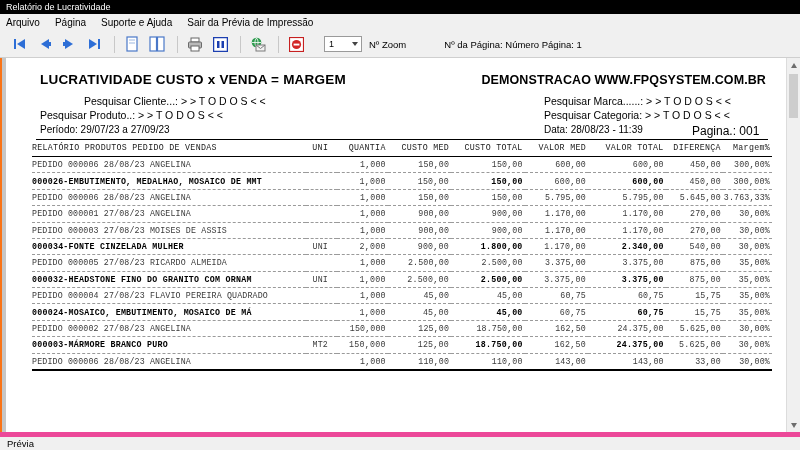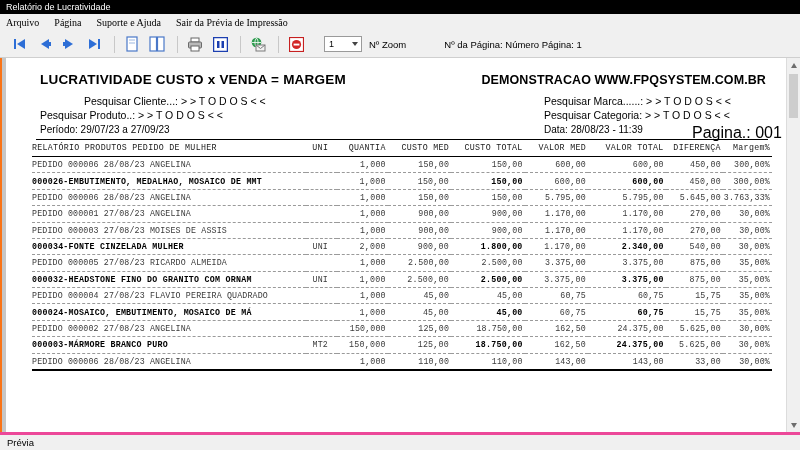--- a/index.html
+++ b/index.html
@@ -14,21 +14,21 @@
   
   .titlebar {
     height: 14px; background: #000000; color: #ffffff;
     font-size: 9px; line-height: 14px; padding-left: 6px;
     white-space: nowrap; overflow: hidden;
   }
 
   
   .menubar {
     height: 17px; background: #f0f0f0; display: flex; align-items: center;
-    padding-left: 6px; font-size: 10px; color: #000; font-family: Liberation Serif, serif;
+    padding-left: 6px; font-size: 10px; color: #000;
   }
   .menu-item { padding: 0 9px 0 0; margin-right: 6px; white-space: nowrap; cursor: default; }
 
   
   .toolbar {
     height: 27px; background: #f0f0f0; display: flex; align-items: center;
     padding-left: 8px; border-bottom: 1px solid #cfcfcf; gap: 0px;
   }
   .tb-btn {
     width: 22px; height: 21px; display: flex; align-items: center; justify-content: center;
@@ -74,21 +74,21 @@
     position: absolute; right: 6px; top: 5px; color: #000;
   }
   .hl { position: absolute; left: 0; right: 0; font-size: 10.5px; color: #000; white-space: nowrap; }
   .hl.l1 { left: 8px; top: 27px; margin-left: 44px; }
   .hl.l2 { left: 8px; top: 41px; }
   .hl.l3 { left: 8px; top: 56px; font-size: 10px; }
   .hr { position: absolute; font-size: 10.5px; color: #000; white-space: nowrap; }
   .hr.r1 { left: 512px; top: 27px; }
   .hr.r2 { left: 512px; top: 41px; }
   .hr.r3 { left: 512px; top: 56px; font-size: 10px; }
-  .hr.r4 { left: 660px; top: 56px; font-size: 16px; text-align: right; }
+  .hr.r4 { left: 660px; top: 56px; font-size: 12px; text-align: right; }
   .rule {
     position: absolute; left: 4px; right: 4px; top: 71px;
     border-top: 1px solid #000;
   }
 
   
   table.grid {
     width: 100%; border-collapse: collapse;
     font-family: "Liberation Mono", monospace;
     font-size: 8.3px; color: #1a1a1a;
@@ -135,21 +135,21 @@
   }
   .sb-arrow .tri-dn {
     border-left: 3.5px solid transparent; border-right: 3.5px solid transparent;
     border-top: 5px solid #6d6d6d;
   }
   .sb-thumb { width: 9px; height: 44px; background: #cdcdcd; margin-top: 2px; }
   .sb-track { flex: 1; }
 
   
   .statusbar {
-    height: 18px; background: #f0f0f0; border-top: 3px solid #ec4899;
+    height: 18px; background: #f0f0f0; border-top: 5px solid #ec4899;
     display: flex; align-items: center; padding-left: 7px;
     font-size: 9.5px; color: #000;
   }
   svg { display: block; }
 </style>
 </head>
 <body>
 
 <div class="window">
 
@@ -267,21 +267,21 @@
           <div class="hr r1">Pesquisar Marca......: &gt; &gt;  T O D O S  &lt; &lt;</div>
           <div class="hr r2">Pesquisar Categoria: &gt; &gt;  T O D O S  &lt; &lt;</div>
           <div class="hr r3">Data: 28/08/23 - 11:39</div>
           <div class="hr r4">Pagina.: 001</div>
           <div class="rule"></div>
         </div>
 
         <table class="grid">
           <thead>
             <tr>
-              <th class="c-desc">RELATÓRIO PRODUTOS PEDIDO DE MULHER</th>
+              <th class="c-desc">RELATÓRIO PRODUTOS PEDIDO DE VENDAS</th>
               <th class="c-uni num">UNI</th>
               <th class="c-qt num">QUANTIA</th>
               <th class="c-cmed num">CUSTO MED</th>
               <th class="c-ctot num">CUSTO TOTAL</th>
               <th class="c-vmed num">VALOR MED</th>
               <th class="c-vtot num">VALOR TOTAL</th>
               <th class="c-dif num">DIFERENÇA</th>
               <th class="c-marg num">Margem%</th>
             </tr>
           </thead>

